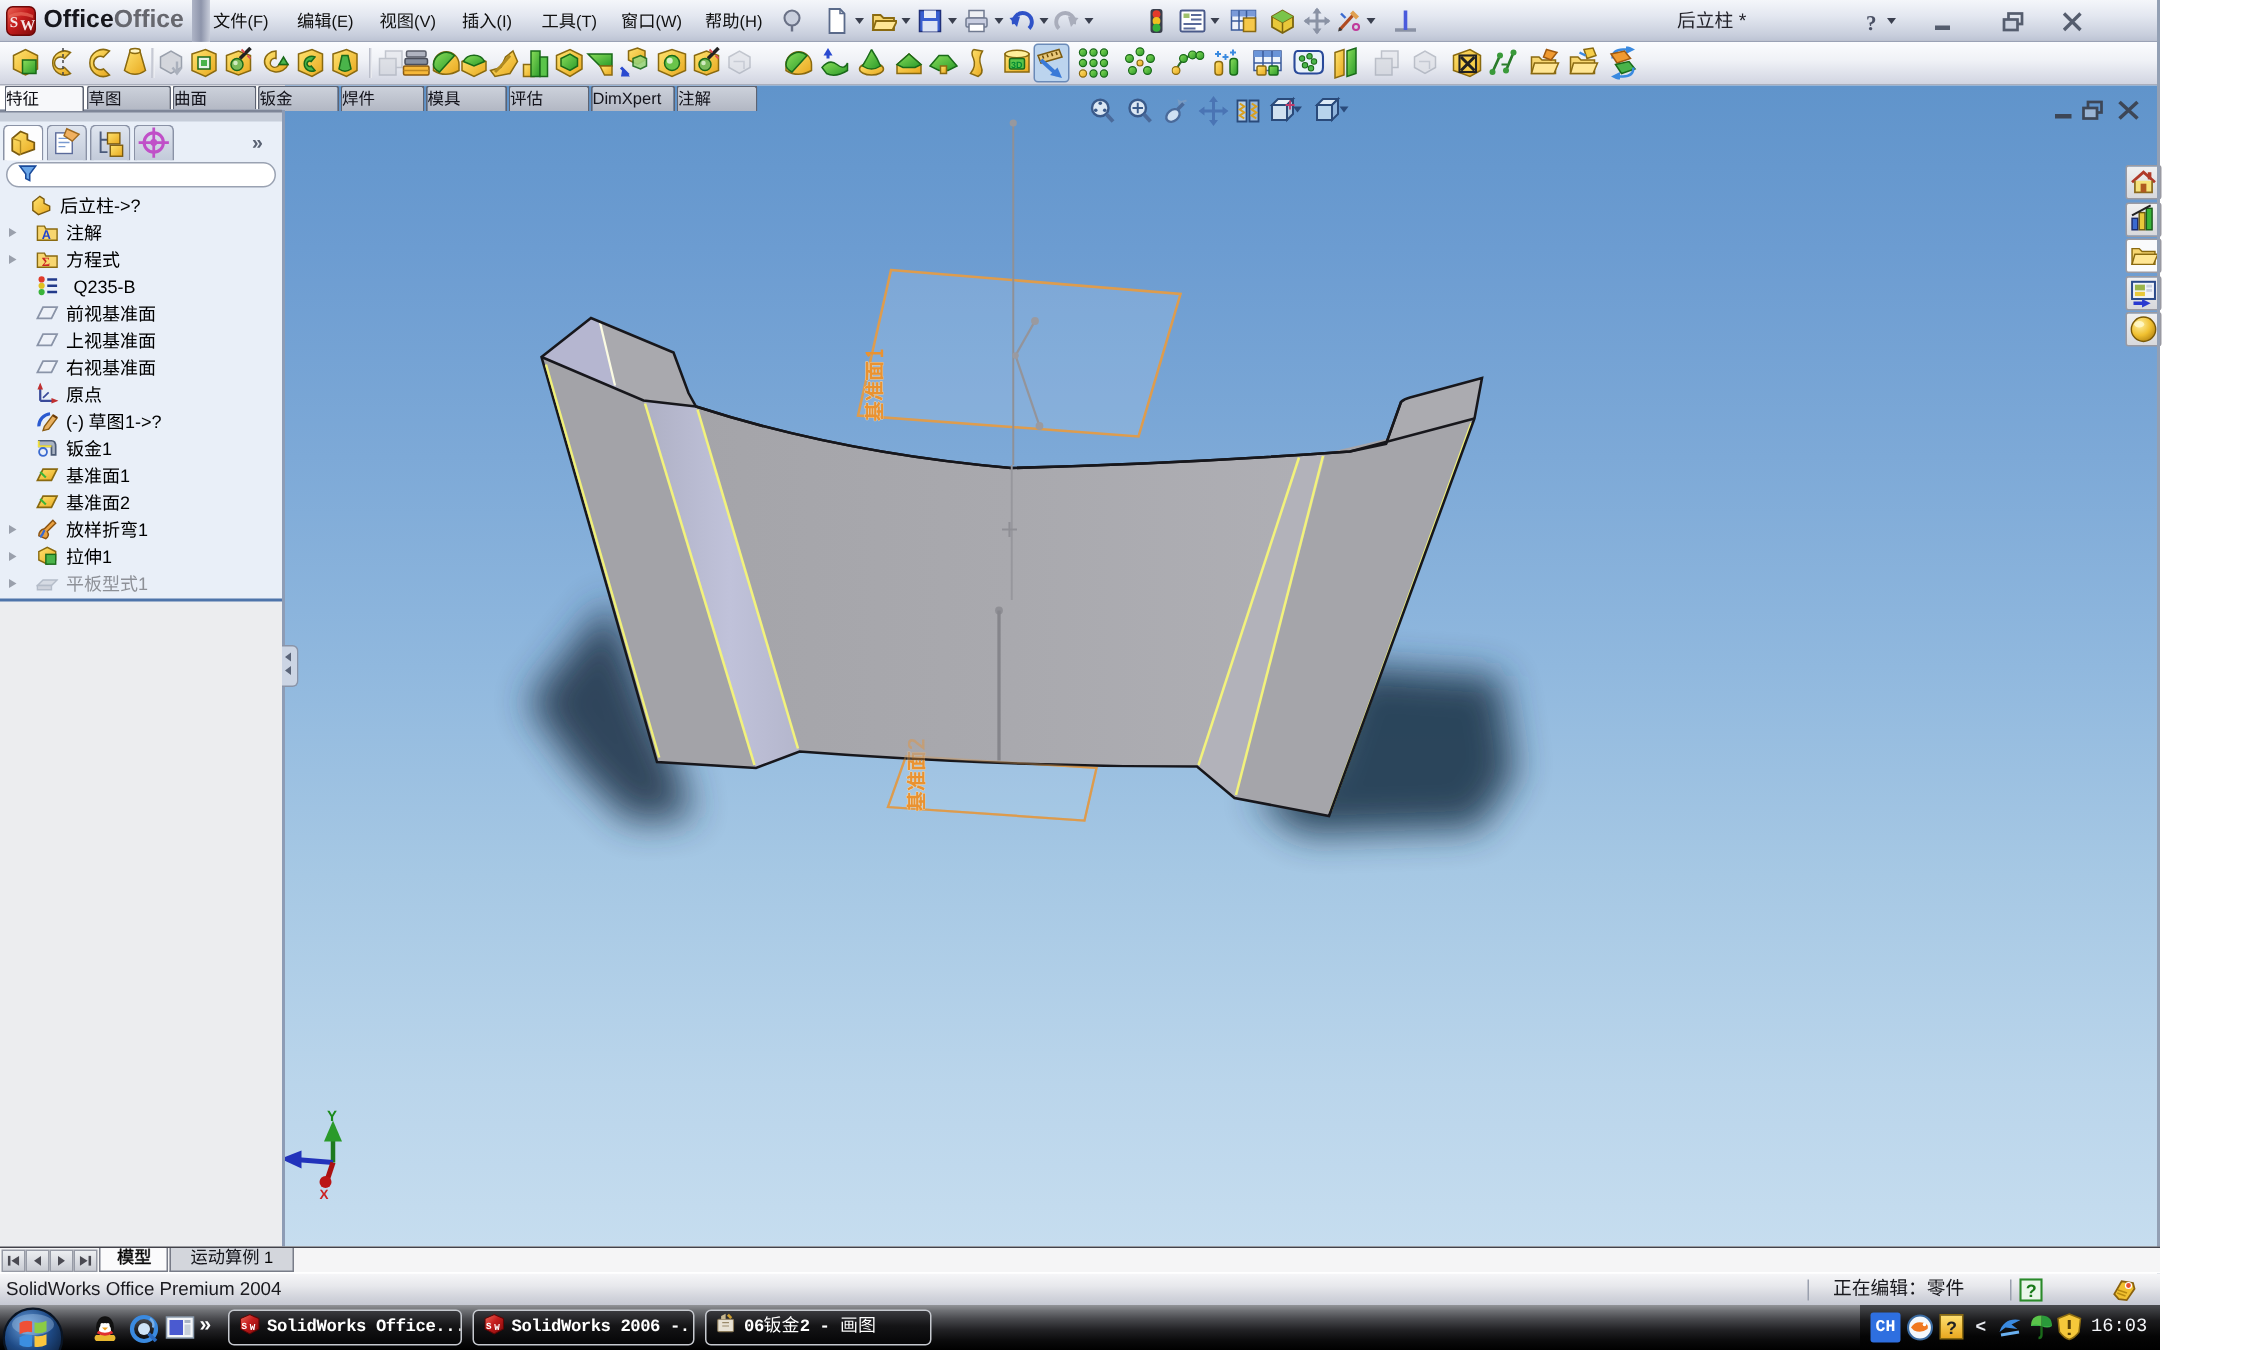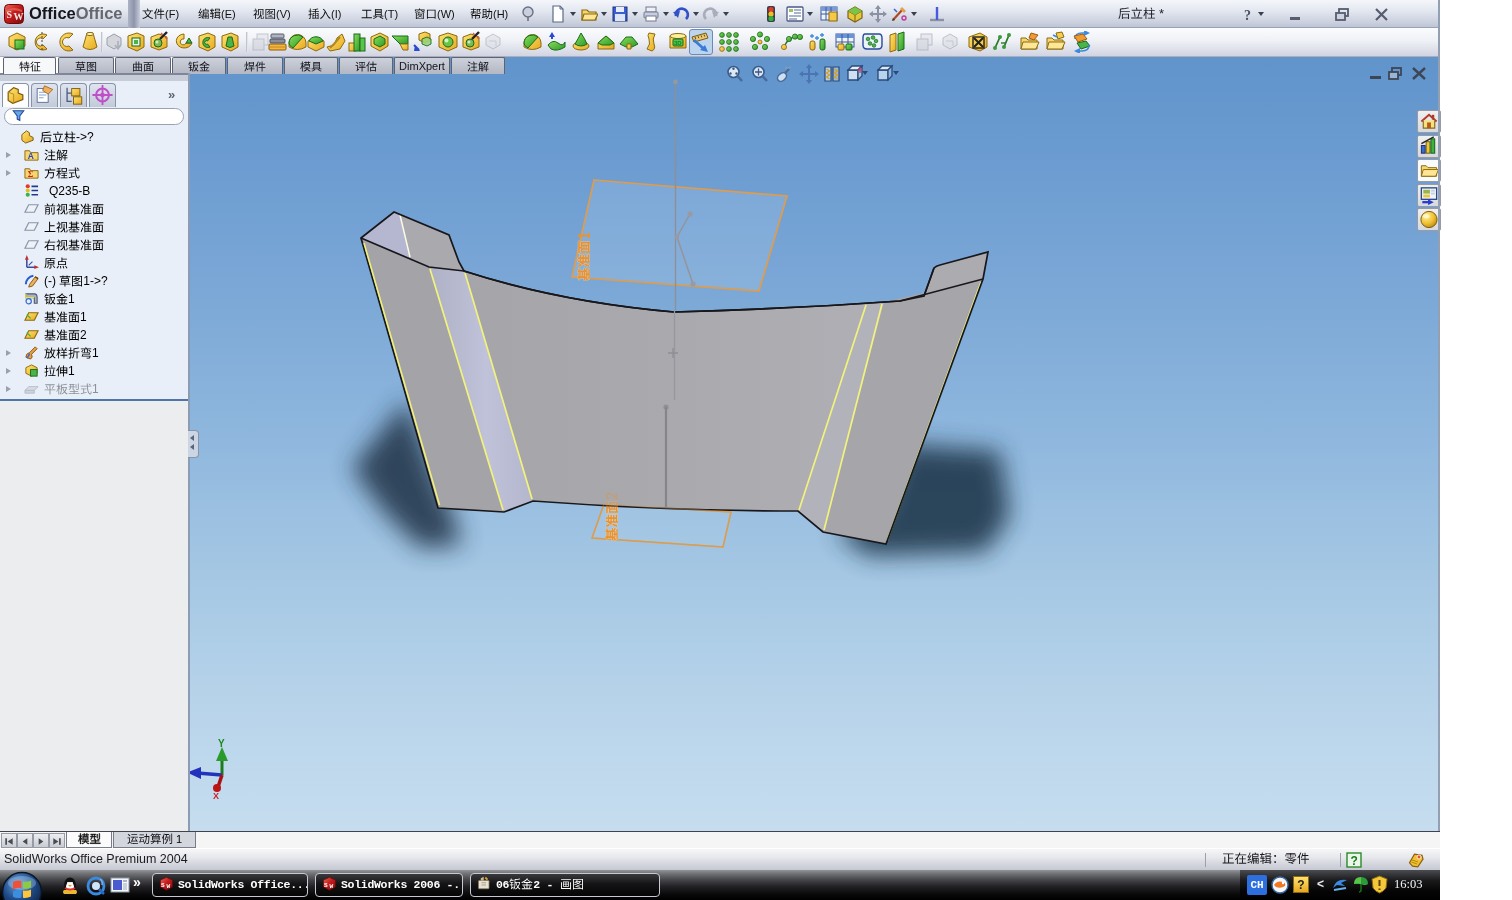--- a/index.html
+++ b/index.html
@@ -9,21 +9,21 @@
 .brand{position:absolute;left:29px;top:4px;font-size:16.5px;letter-spacing:0;color:#1c1c22;font-weight:bold}
 .brand b{color:#16161c}.brand span{color:#66676e;font-weight:bold}
 .grip{position:absolute;left:128px;top:0;width:12px;height:28px;background:linear-gradient(90deg,#aeb4c6,#8e95ab 50%,#c8cdda)}
 .menu{position:absolute;top:0;height:28px;line-height:28px;font-size:12px;color:#111}
 .tbtn{position:absolute;top:5px;width:18px;height:18px}
 .dd{position:absolute;top:12px;width:0;height:0;border-left:3.5px solid transparent;border-right:3.5px solid transparent;border-top:4px solid #3a3f4e}
 .title-doc{position:absolute;top:6px;font-size:13px;color:#23232b}
 .toolbar2{position:absolute;left:0;top:28px;width:1440px;height:29px;background:linear-gradient(180deg,#fbfcfe 0%,#eff1f6 45%,#dcdfe9 80%,#d2d5e1 100%);border-bottom:1px solid #a9aebc}
 .ti{position:absolute;top:31px;width:22px;height:22px}
 .tsep{position:absolute;top:32px;width:2px;height:20px;background:linear-gradient(90deg,#b0b4c2,#f4f5f8)}
-.cmtab{position:absolute;top:57px;height:17px;font-size:11px;text-align:center;line-height:16px;color:#14141c;background:linear-gradient(180deg,#ccd1db,#b2b7c3);border:1px solid #5d6372;border-bottom:none;border-radius:2px 2px 0 0}
+.cmtab{position:absolute;top:57px;height:17px;font-size:11px;text-align:left;line-height:16px;color:#14141c;background:linear-gradient(180deg,#ccd1db,#b2b7c3);border:1px solid #5d6372;border-bottom:none;border-radius:2px 2px 0 0}
 .cmtab.act{background:#f7f8fa;color:#0c0c12;height:17px;z-index:3}
 .viewport{position:absolute;left:190px;top:57px;width:1250px;height:774px;background:linear-gradient(180deg,#6094cb 0%,#6c9cd1 14%,#7da9d7 32%,#90b8de 50%,#a6c8e4 68%,#bad5eb 86%,#c6ddef 100%)}
 .lpanel{position:absolute;left:0;top:73px;width:190px;height:758px;background:#e9eff8;border-right:2px solid #8d9cb5}
 .lp-top{position:absolute;left:0;top:0;width:188px;height:8px;background:#c6cdd9;border-top:2px solid #7e8698}
 .ptab{position:absolute;top:10px;width:27px;height:24px;background:linear-gradient(180deg,#dfe5ef,#c2cad9);border:1px solid #8a92a6;border-bottom:none;border-radius:4px 4px 0 0}
 .ptab.act{background:#fdfdfe}
 .filter{position:absolute;left:4px;top:35px;width:180px;height:17px;background:#fff;border:1.5px solid #9aa2b2;border-radius:9px}
 .trow{position:absolute;left:0;height:18px;width:186px;font-size:12px;color:#000;line-height:18px;white-space:nowrap}
 .ticon{position:absolute;width:15px;height:15px;top:1px}
 .exp{position:absolute;left:6px;top:6px;width:0;height:0;border-top:3.5px solid transparent;border-bottom:3.5px solid transparent;border-left:5px solid #9aa0ac}
@@ -1356,21 +1356,21 @@
         <path d="M2 6 L11 2 L20 6 L20 16 L11 21 L2 16 Z" fill="url(#swr)" stroke="#5d0606"></path>
         <text x="3" y="16" font-size="9" font-weight="bold" fill="#fff">S</text>
         <text x="11" y="17" font-size="9" font-weight="bold" fill="#fff">W</text>
       </svg>SolidWorks Office...</div>
  <div class="tkbtn" style="left:315px;width:148px">
   <svg width="15" height="15" viewBox="0 0 22 22" style="vertical-align:-3px;margin:0 4px 0 6px">
         <path d="M2 6 L11 2 L20 6 L20 16 L11 21 L2 16 Z" fill="url(#swr)" stroke="#5d0606"></path>
         <text x="3" y="16" font-size="9" font-weight="bold" fill="#fff">S</text>
         <text x="11" y="17" font-size="9" font-weight="bold" fill="#fff">W</text>
       </svg>SolidWorks 2006 -...</div>
- <div class="tkbtn" style="left:470px;width:190px">
+ <div class="tkbtn" style="left:470px;width:151px">
   <svg width="15" height="15" viewBox="0 0 20 20" style="vertical-align:-3px;margin:0 4px 0 6px">
         <rect x="2" y="6" width="14" height="11" rx="1" fill="#e8e2d4" stroke="#8a7a5a"></rect>
         <path d="M5 6 L5 3 L9 1 L9 6" fill="#c8b890"></path>
         <path d="M11 2 L14 5" stroke="#d0a030" stroke-width="2.5"></path>
         <path d="M6 9 L12 9 M6 12 L12 12" stroke="#9a8a6a"></path>
       </svg>06<svg class="z " style="width:24px;height:12px;vertical-align:-1.8px" viewBox="0 0 2000 1000">
         <g fill="#fff">
           <g transform="translate(0,0)">
             <path d="M848 401C825 516 786 614 734 694C681 611 642 511 617 401ZM462 108 461 466C461 614 451 795 360 921C377 931 405 952 418 965C519 828 533 634 533 466V401H553C583 537 627 657 690 754C635 821 570 870 498 901C513 916 534 944 543 962C614 927 679 878 734 814C783 873 842 921 911 955C923 935 946 908 962 894C890 863 830 816 780 756C851 652 903 516 928 342L883 329L870 332H533V168C674 157 829 138 939 112L893 48C788 74 612 96 462 108ZM169 42C141 135 91 225 34 284C46 301 67 339 73 355C107 319 138 274 166 224H390V154H201C215 124 227 92 237 61ZM58 536V605H196V798C196 841 166 870 148 881C161 897 179 929 186 948C200 928 226 906 405 779C398 764 387 735 382 715L266 793V605H394V536H266V401H361V333H104V401H196V536Z"></path>
           </g>
@@ -1404,14 +1404,14 @@
  <svg class="abs" style="left:1352px;top:5px" width="18" height="19" viewBox="0 0 18 19">
       <path d="M9 2 Q16 2 16 9 L9 9 Z" fill="#2a9a3a"></path>
       <path d="M9 2 Q2 2 2 9 L9 9 Z" fill="#5ac44a"></path>
       <path d="M9 9 L9 15 Q9 17 7 17" stroke="#1a6a1a" stroke-width="1.6" fill="none"></path>
       <path d="M2 9 Q5 7 9 9 Q13 11 16 9" fill="#38b048"></path>
     </svg>
  <svg class="abs" style="left:1371px;top:5px" width="17" height="19" viewBox="0 0 17 19">
       <path d="M8.5 1 L16 4 L15 13 Q12 17 8.5 18 Q5 17 2 13 L1 4 Z" fill="#f5c83a" stroke="#8a6a10"></path>
       <path d="M8.5 5 L8.5 11 M8.5 13.5 L8.5 15" stroke="#5a4208" stroke-width="2"></path>
     </svg>
- <div class="abs" style="left:1394px;top:7px;color:#f4f6fa;font-size:12.5px;font-family:Liberation Serif, serif">16:03</div>
+ <div class="abs" style="left:1394px;top:7px;color:#f4f6fa;font-size:12.5px;font-family:Liberation Mono, monospace">16:03</div>
 </div>
 
 </body></html>

